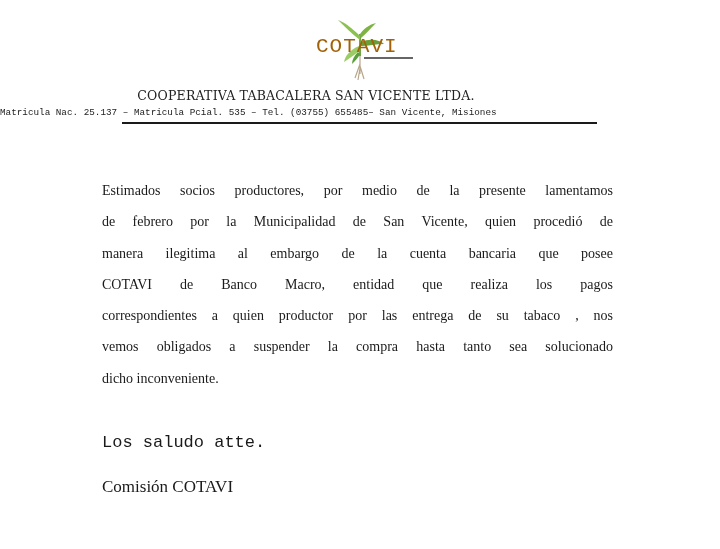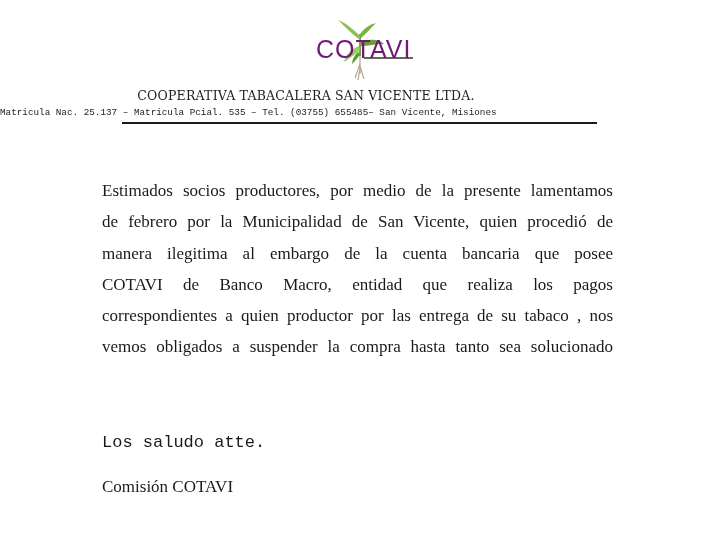--- a/index.html
+++ b/index.html
@@ -19,24 +19,24 @@
       left: 300px;
       top: 16px;
       width: 120px;
       height: 66px;
     }
     .logo svg { position: absolute; left: 0; top: 0; }
     .logo-text {
       position: absolute;
       left: 16px;
       top: 19px;
-      font-family: Liberation Sans, sans-serif;
-      font-size: 25px;
+      font-family: Liberation Mono, monospace;
+      font-size: 21px;
       letter-spacing: 1px;
-      color: #701a75;
+      color: #a16207;
       white-space: nowrap;
     }
     .org-name {
       position: absolute;
       left: 0;
       width: 612px;
       top: 88px;
       text-align: center;
       font-family: "DejaVu Serif", "Liberation Serif", serif;
       font-size: 12.5px;
@@ -59,21 +59,21 @@
       top: 122px;
       height: 2px;
       background: #1a1a1a;
     }
     .body-text {
       position: absolute;
       left: 102px;
       width: 511px;
       top: 175px;
       font-family: "Liberation Serif", "DejaVu Serif", serif;
-      font-size: 17px;
+      font-size: 14px;
       line-height: 31.3px;
       color: #1a1a1a;
     }
     .body-text .line {
       display: block;
       text-align: justify;
       text-align-last: justify;
       white-space: nowrap;
     }
     .body-text .line.last {
@@ -121,16 +121,17 @@
 <div class="org-info">Matricula Nac. 25.137 – Matricula Pcial. 535 – Tel. (03755) 655485– San Vicente, Misiones</div>
 <div class="header-rule"></div>
 
 <div class="body-text">
   <span class="line">Estimados socios productores, por medio de la presente lamentamos</span>
   <span class="line">de febrero por la Municipalidad de San Vicente,  quien procedió de</span>
   <span class="line">manera ilegitima  al embargo de la  cuenta bancaria que posee</span>
   <span class="line">COTAVI de Banco Macro, entidad que realiza los pagos</span>
   <span class="line">correspondientes a quien productor por las entrega de su tabaco , nos</span>
   <span class="line">vemos obligados a suspender la compra hasta tanto sea solucionado</span>
+  <span class="line last">dicho inconveniente.</span>
 </div>
 
 <div class="closing">Los saludo atte.</div>
 <div class="signature">Comisión COTAVI</div>
 
 </body></html>

